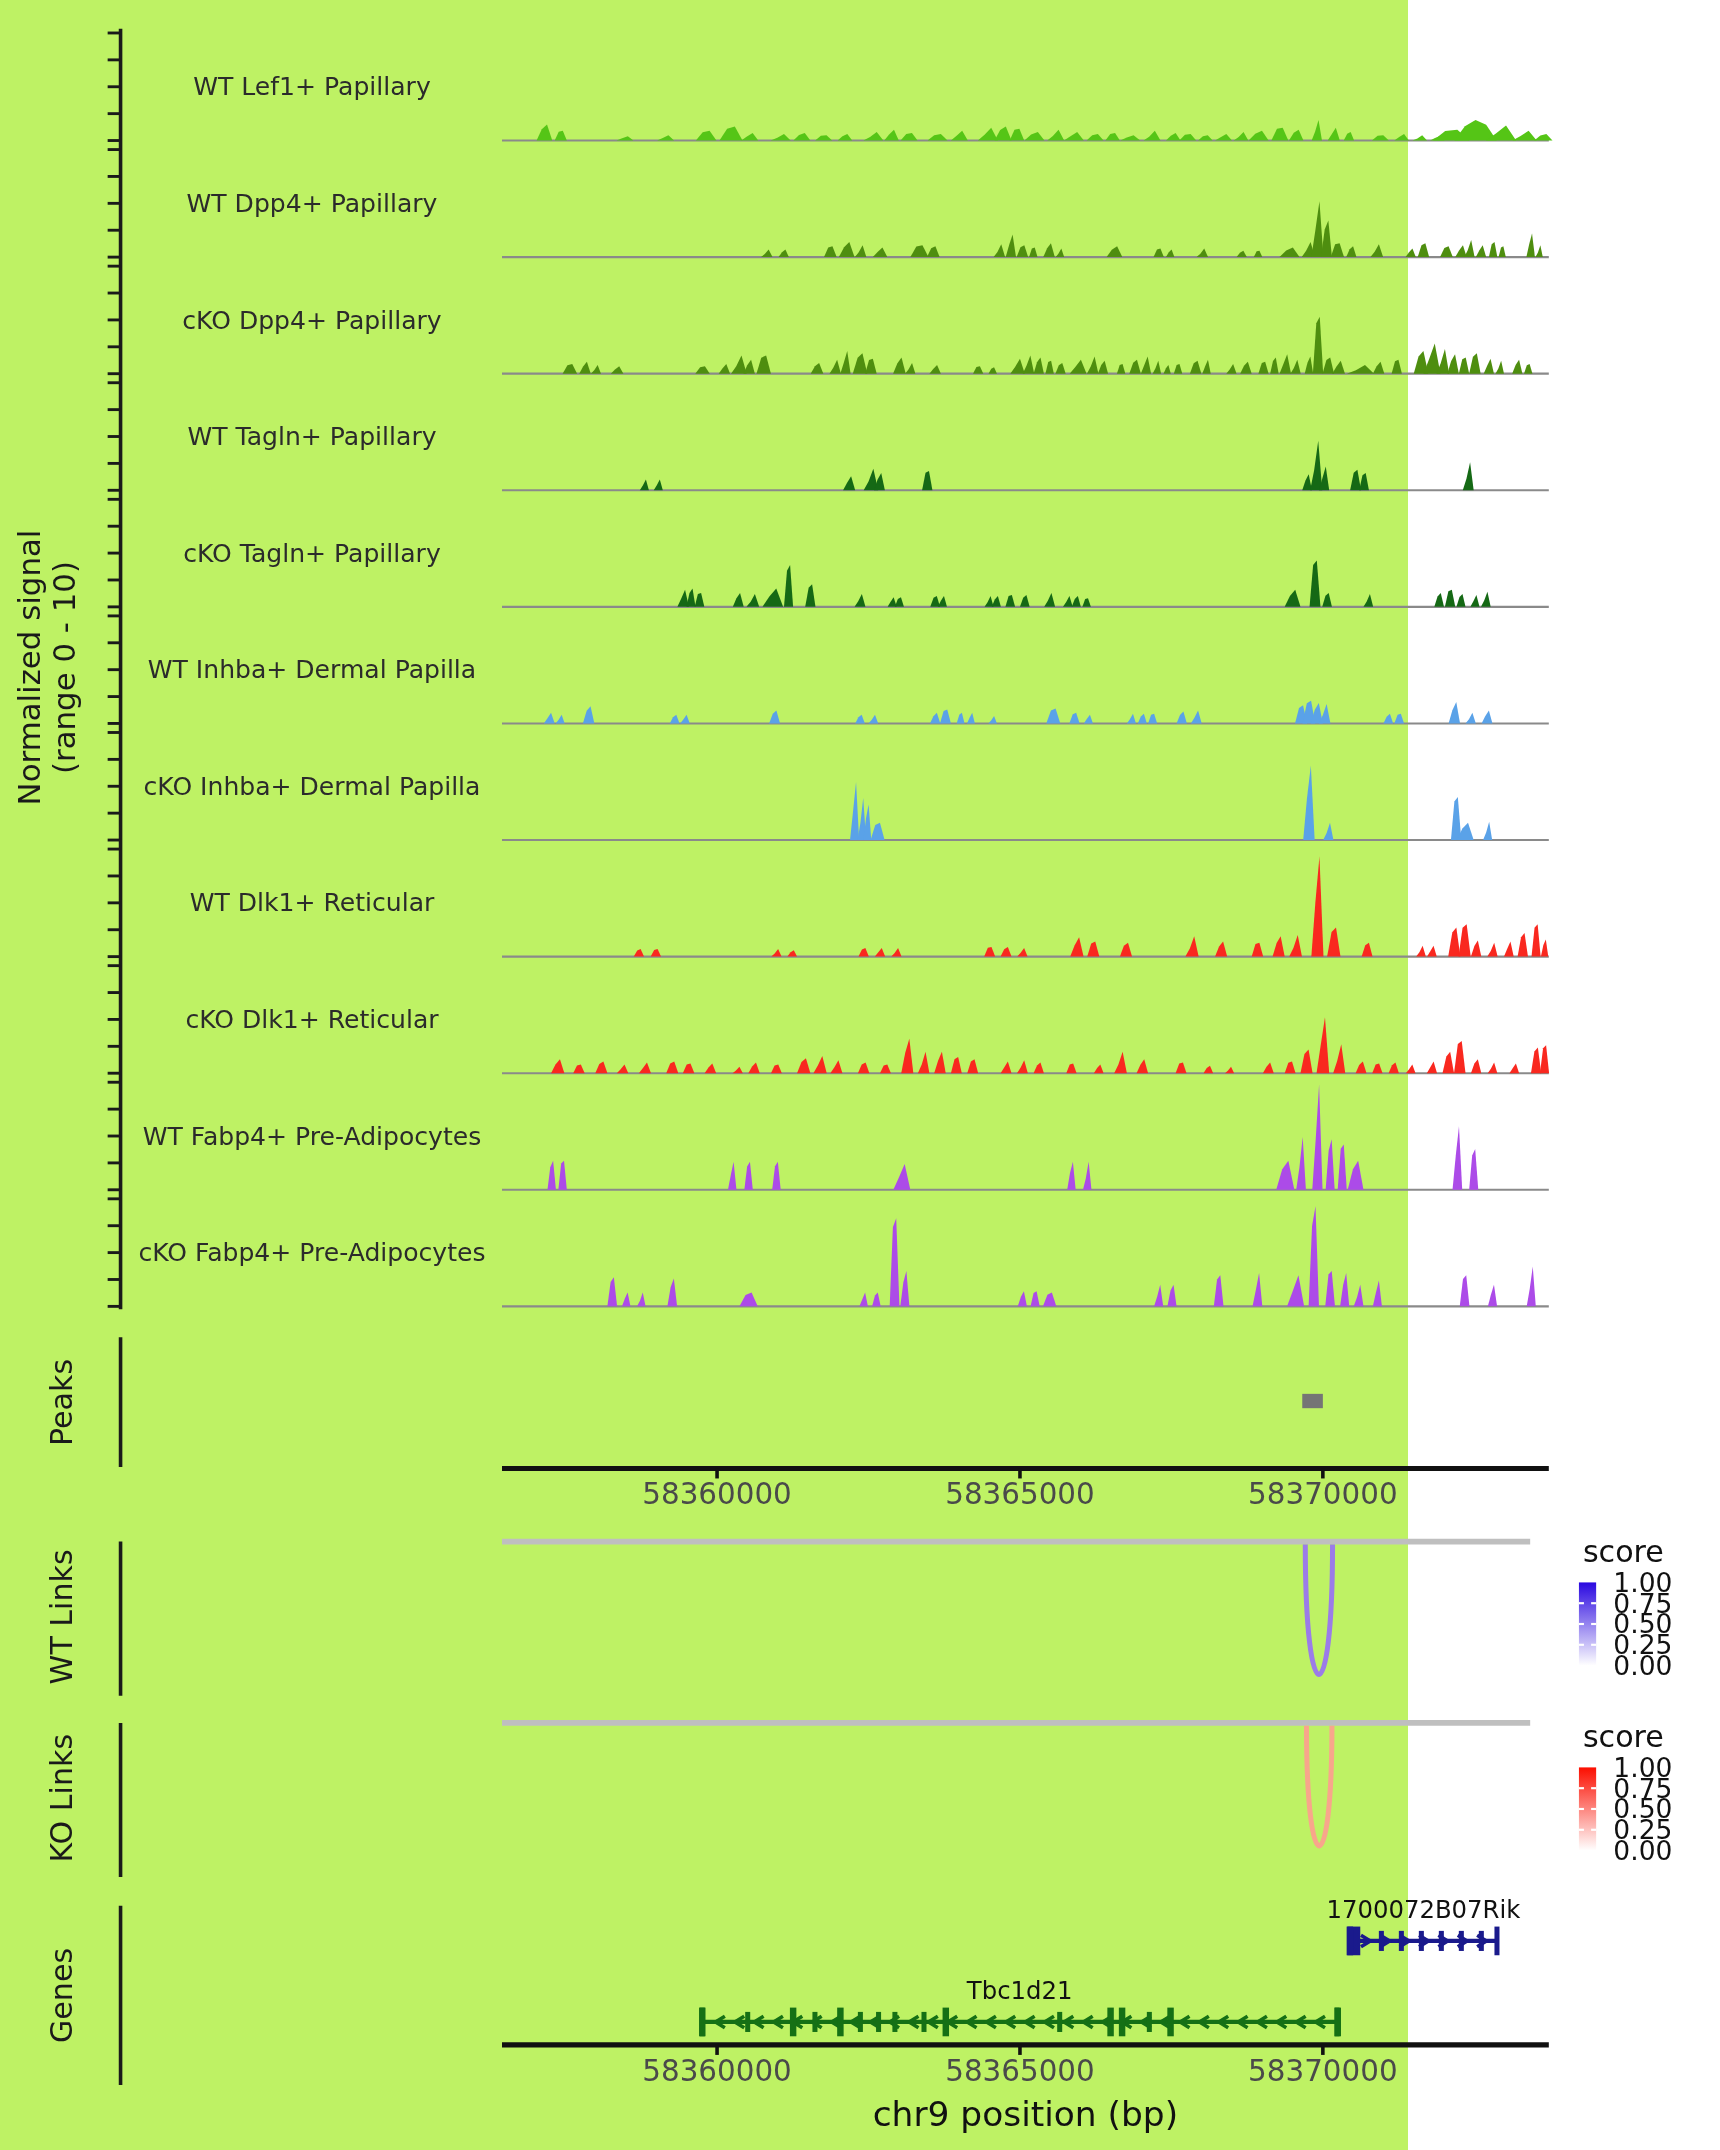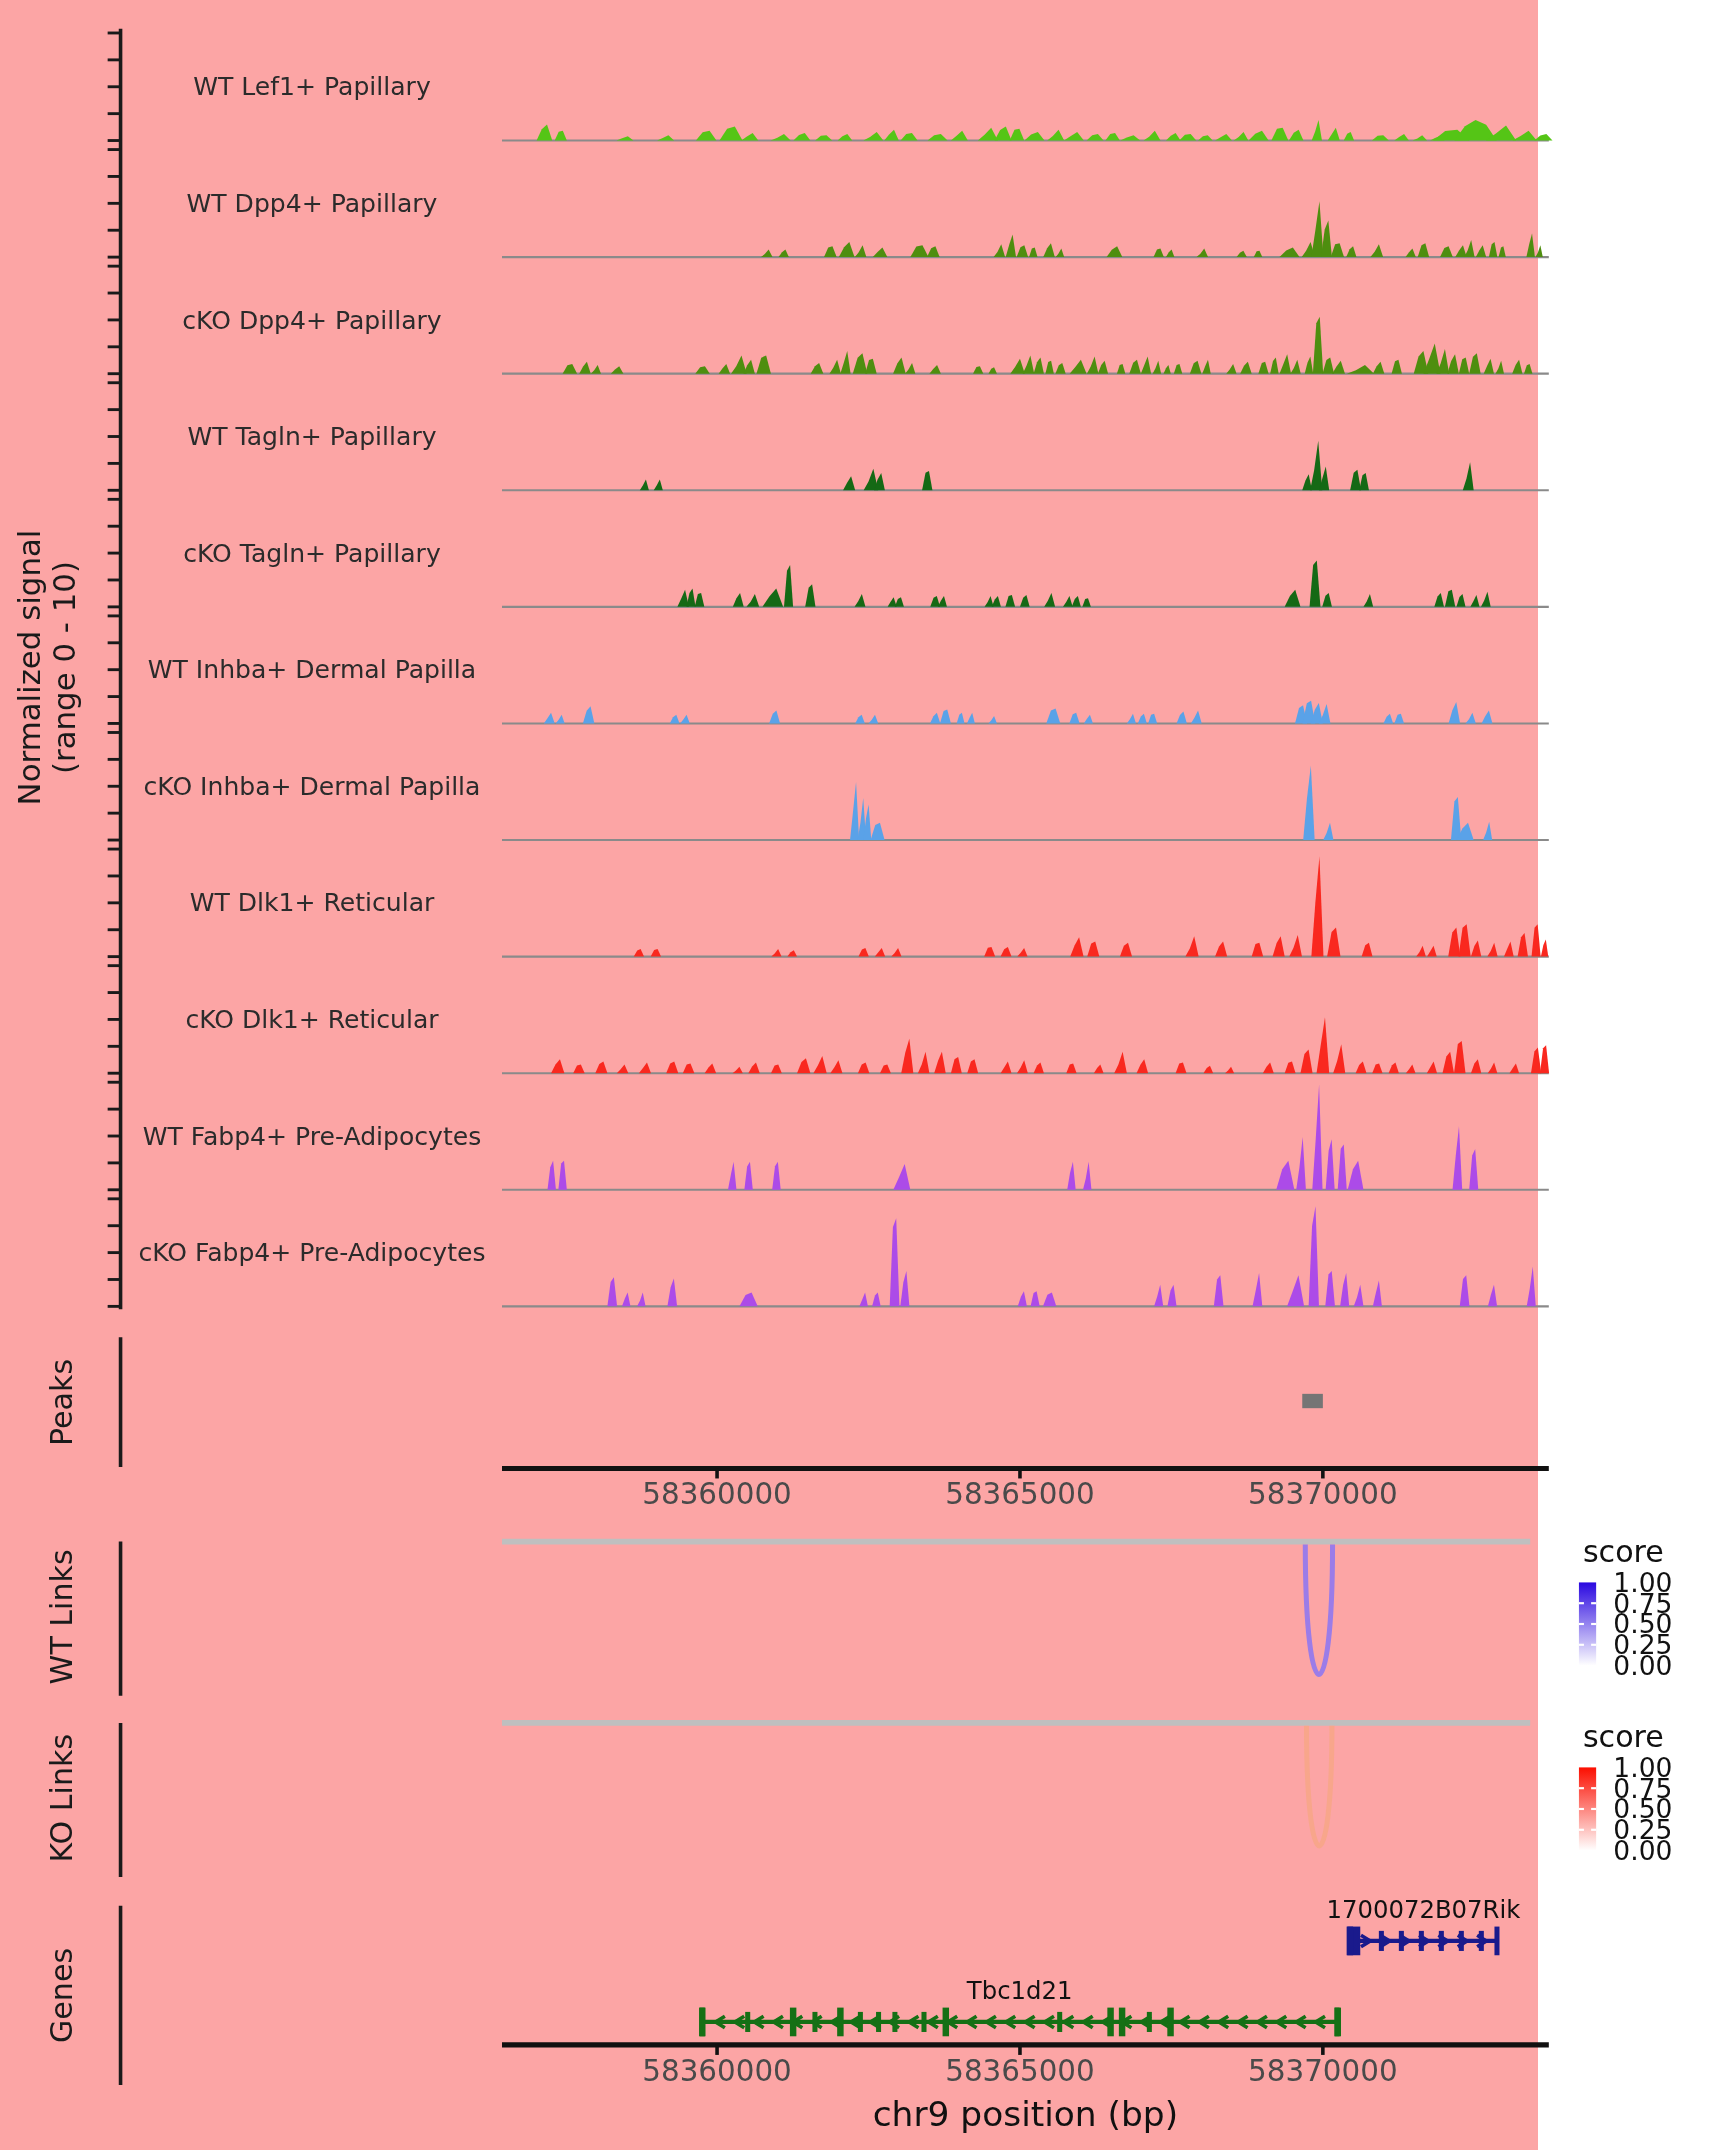--- a/index.html
+++ b/index.html
@@ -1,16 +1,16 @@
 <!DOCTYPE html>
 <html style="font-size:11.5px"><head>
 <meta charset="utf-8">
 <style>
   html,body{margin:0;padding:0;background:#ffffff;}
-  .figure{width:1538px;height:2151px;background:#fca5a5;position:relative;}
+  .figure{width:1408px;height:2151px;background:#bef264;position:relative;}
   svg{display:block;}
   text{font-family:"DejaVu Sans","Liberation Sans",sans-serif;}
   .track-label{font-size:35px;fill:#2b2b2b;}
   .section-label{font-size:42px;fill:#1a1a1a;}
   .ylab{font-size:43px;fill:#1a1a1a;}
   .axis-tick-label{font-size:41px;fill:#4a4a4a;}
   .xlabel{font-size:48px;fill:#111111;}
   .legend-title{font-size:42px;fill:#111111;}
   .legend-tick-label{font-size:37px;fill:#111111;}
   .gene-label{font-size:34px;fill:#111111;}

